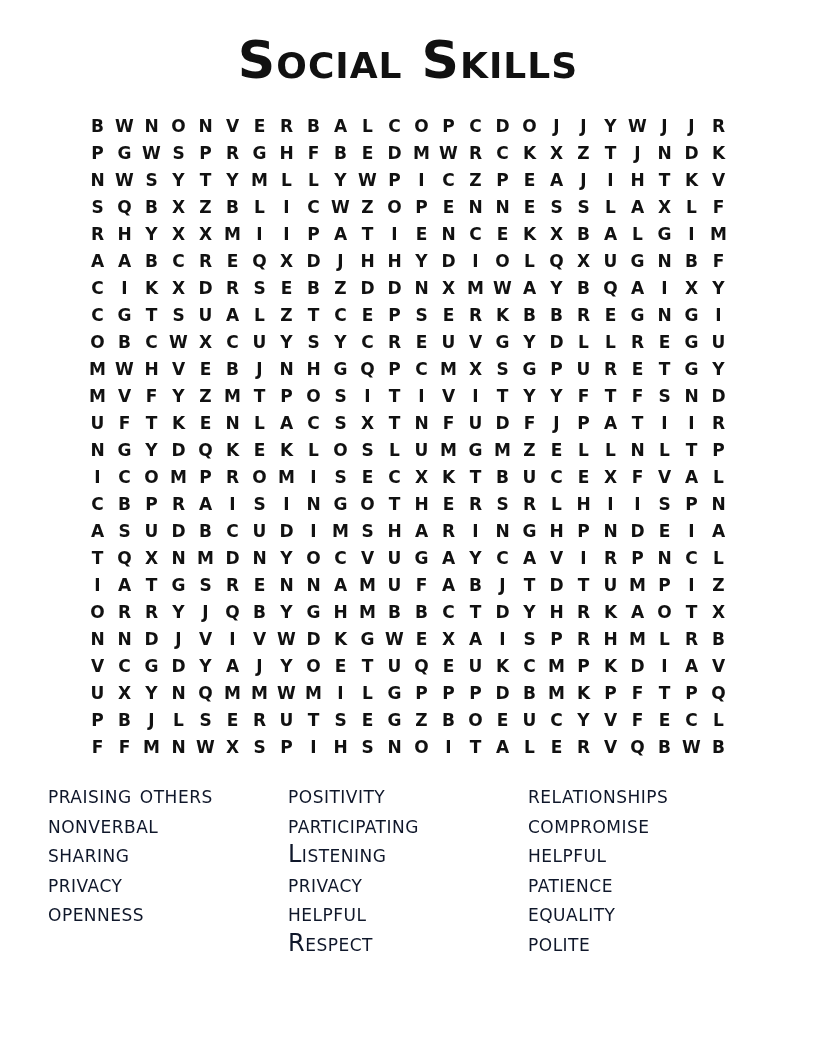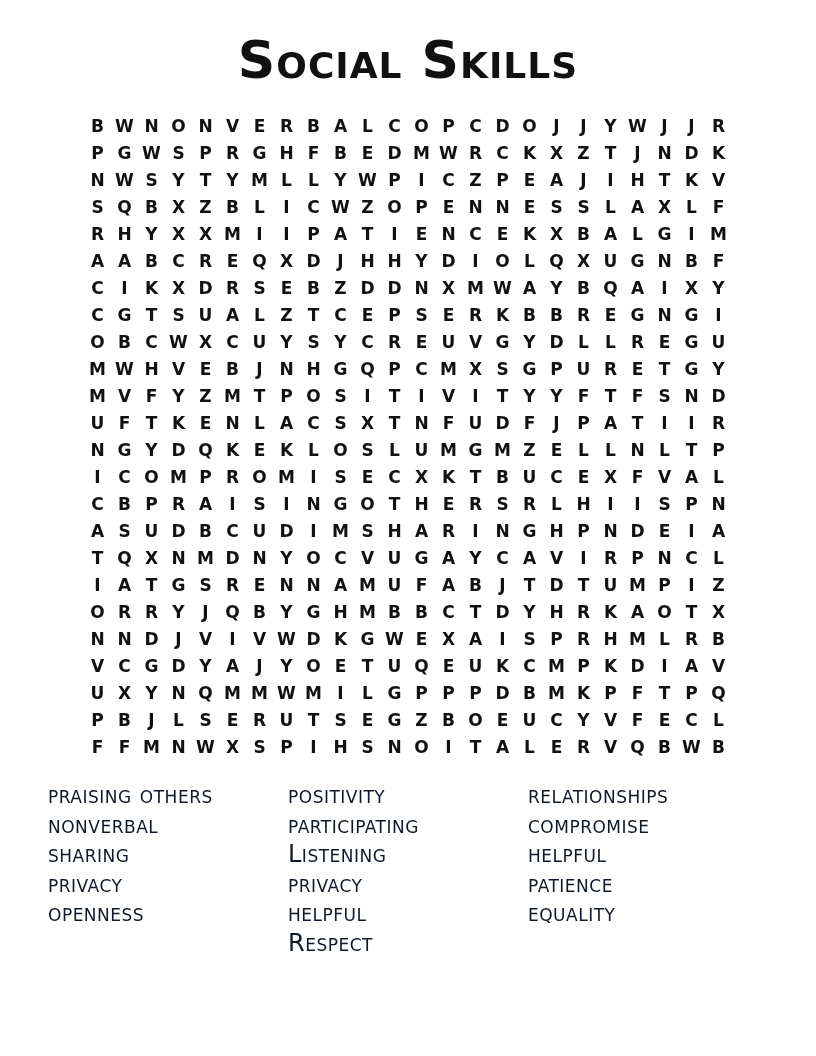--- a/index.html
+++ b/index.html
@@ -714,16 +714,17 @@
         <div class="word">privacy</div>
         <div class="word">helpful</div>
         <div class="word">Respect</div>
       </div>
       <div class="word-col">
         <div class="word">relationships</div>
         <div class="word">compromise</div>
         <div class="word">helpful</div>
         <div class="word">patience</div>
         <div class="word">equality</div>
+        <div class="word">polite</div>
       </div>
     </div>
 
 </div>
 
 </body></html>

